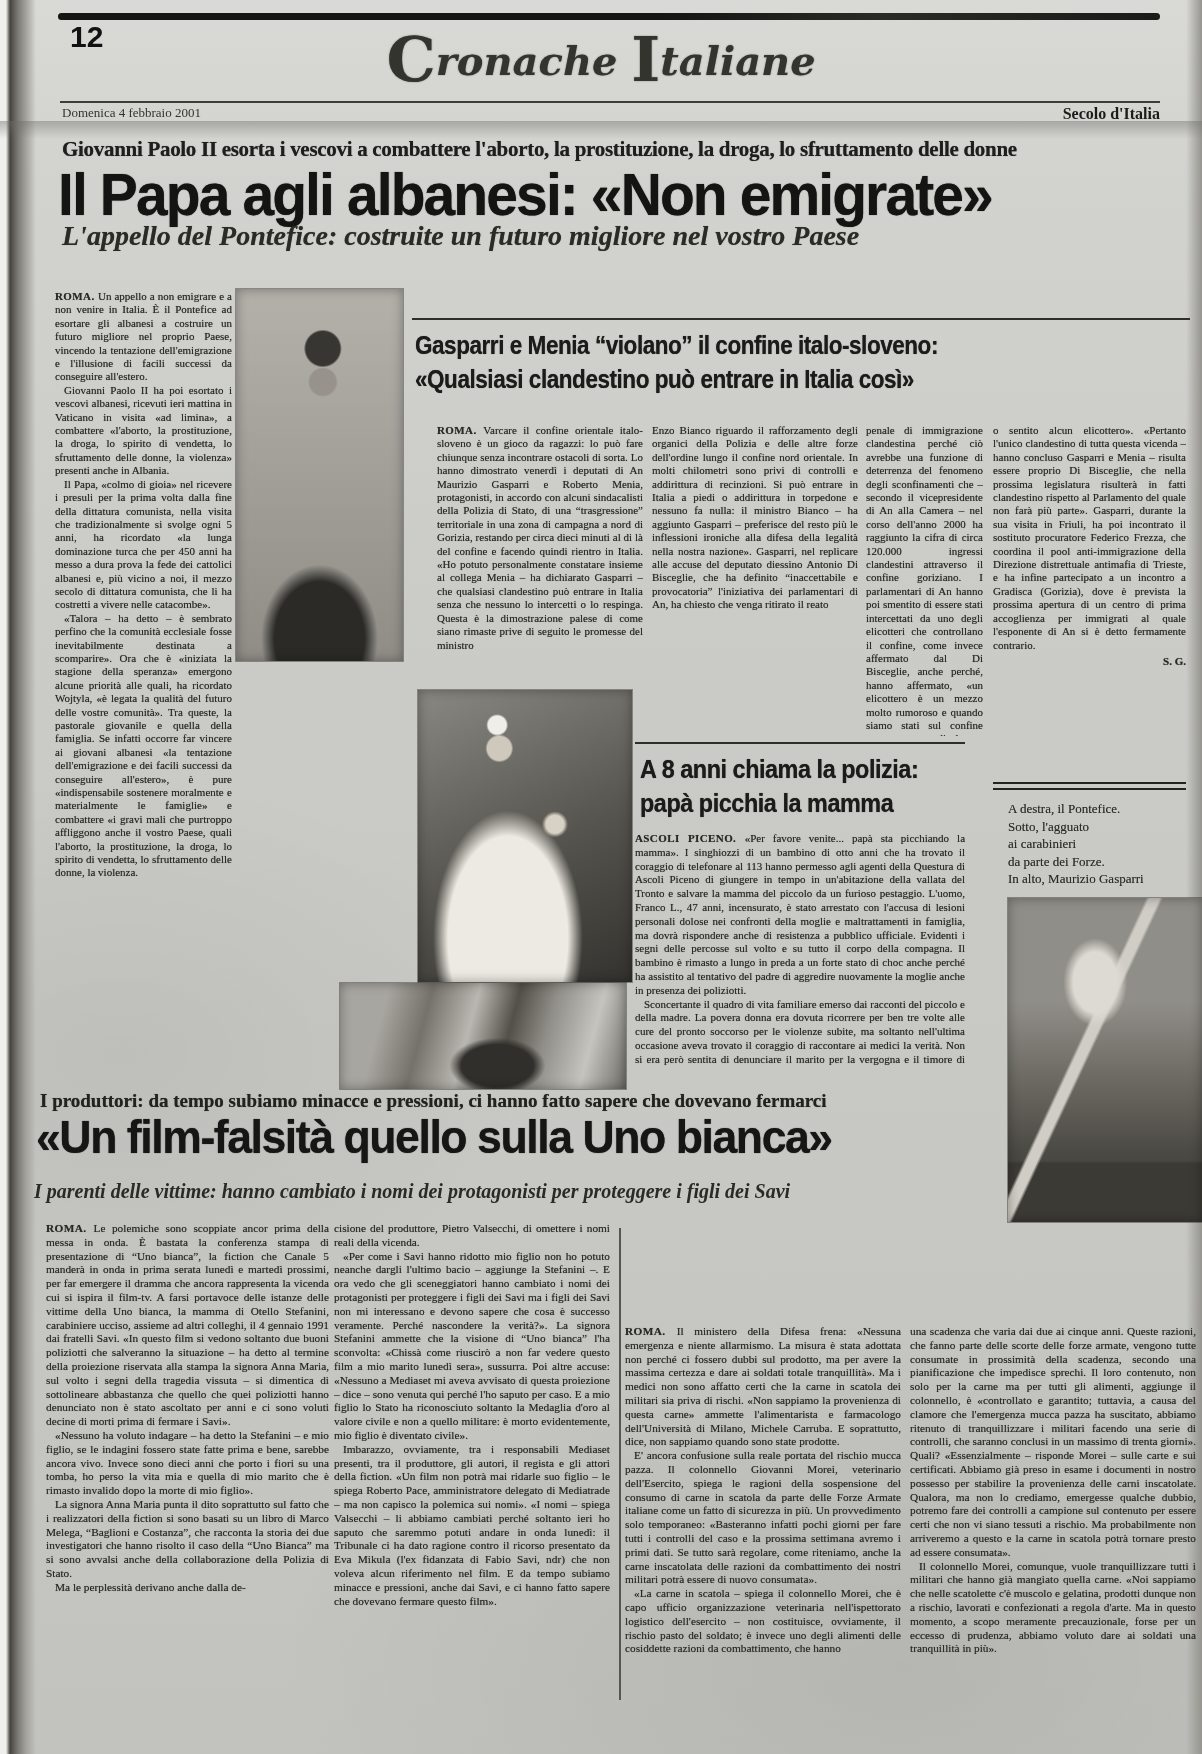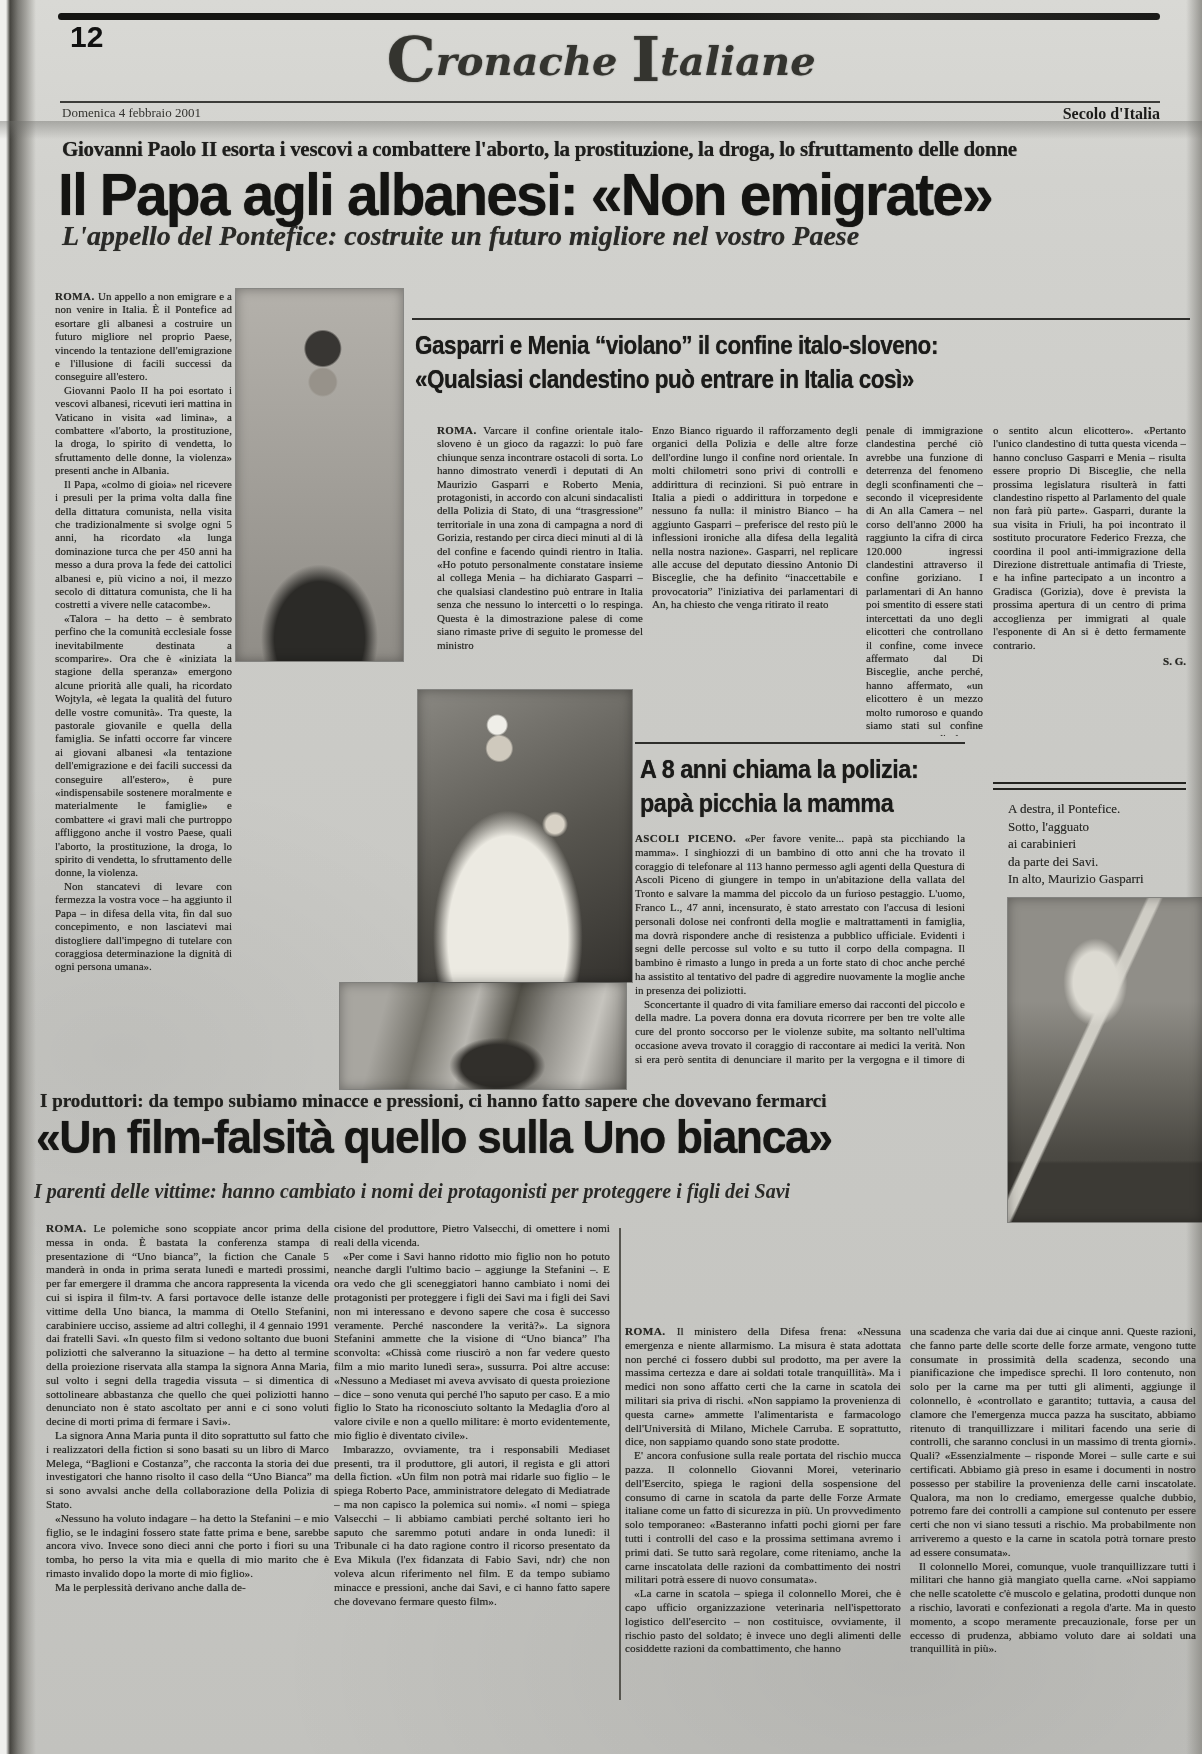--- a/index.html
+++ b/index.html
@@ -99,21 +99,20 @@
 
   <div class="abs kicker1">Giovanni Paolo II esorta i vescovi a combattere l'aborto, la prostituzione, la droga, lo sfruttamento delle donne</div>
   <div class="abs headline1">Il Papa agli albanesi: «Non emigrate»</div>
   <div class="abs subhead1">L'appello del Pontefice: costruite un futuro migliore nel vostro Paese</div>
 
   <div class="abs body-text" style="left:55px;top:290px;width:177px;height:700px;">
     <p class="first"><span class="dateline">ROMA.</span><span>Un appello a non emigrare e a non venire in Italia. È il Pontefice ad esortare gli albanesi a costruire un futuro migliore nel proprio Paese, vincendo la tentazione dell'emigrazione e l'illusione di facili successi da conseguire all'estero.</span></p>
     <p>Giovanni Paolo II ha poi esortato i vescovi albanesi, ricevuti ieri mattina in Vaticano in visita «ad limina», a combattere «l'aborto, la prostituzione, la droga, lo spirito di vendetta, lo sfruttamento delle donne, la violenza» presenti anche in Albania.</p>
     <p>Il Papa, «colmo di gioia» nel ricevere i presuli per la prima volta dalla fine della dittatura comunista, nella visita che tradizionalmente si svolge ogni 5 anni, ha ricordato «la lunga dominazione turca che per 450 anni ha messo a dura prova la fede dei cattolici albanesi e, più vicino a noi, il mezzo secolo di dittatura comunista, che li ha costretti a vivere nelle catacombe».</p>
     <p>«Talora – ha detto – è sembrato perfino che la comunità ecclesiale fosse inevitabilmente destinata a scomparire». Ora che è «iniziata la stagione della speranza» emergono alcune priorità alle quali, ha ricordato Wojtyla, «è legata la qualità del futuro delle vostre comunità». Tra queste, la pastorale giovanile e quella della famiglia. Se infatti occorre far vincere ai giovani albanesi «la tentazione dell'emigrazione e dei facili successi da conseguire all'estero», è pure «indispensabile sostenere moralmente e materialmente le famiglie» e combattere «i gravi mali che purtroppo affliggono anche il vostro Paese, quali l'aborto, la prostituzione, la droga, lo spirito di vendetta, lo sfruttamento delle donne, la violenza.</p>
-    <p>Non stancatevi di levare con fermezza la vostra voce – ha aggiunto il Papa – in difesa della vita, fin dal suo concepimento, e non lasciatevi mai distogliere dall'impegno di tutelare con coraggiosa determinazione la dignità di ogni persona umana».</p>
   </div>
 
   <div class="abs photo photo-gasparri" style="left:236px;top:289px;width:167px;height:372px;"></div>
 
   <div class="abs rule-h" style="left:412px;top:318px;width:778px;height:2px;"></div>
   <div class="abs" style="left:415px;top:328px;">
     <div class="sub-art-head" style="font-size:25px;line-height:34px;">Gasparri e Menia “violano” il confine italo-sloveno:</div>
     <div class="sub-art-head" style="font-size:25px;line-height:34px;">«Qualsiasi clandestino può entrare in Italia così»</div>
   </div>
   <div class="abs body-text" style="left:437px;top:424px;width:206px;height:262px;">
@@ -142,33 +141,33 @@
   </div>
   <div class="abs body-text" style="left:635px;top:832px;width:330px;height:236px;line-height:13.8px;">
     <p class="first"><span class="dateline">ASCOLI PICENO.</span><span>«Per favore venite... papà sta picchiando la mamma». I singhiozzi di un bambino di otto anni che ha trovato il coraggio di telefonare al 113 hanno permesso agli agenti della Questura di Ascoli Piceno di giungere in tempo in un'abitazione della vallata del Tronto e salvare la mamma del piccolo da un furioso pestaggio. L'uomo, Franco L., 47 anni, incensurato, è stato arrestato con l'accusa di lesioni personali dolose nei confronti della moglie e maltrattamenti in famiglia, ma dovrà rispondere anche di resistenza a pubblico ufficiale. Evidenti i segni delle percosse sul volto e su tutto il corpo della compagna. Il bambino è rimasto a lungo in preda a un forte stato di choc anche perché ha assistito al tentativo del padre di aggredire nuovamente la moglie anche in presenza dei poliziotti.</span></p>
     <p>Sconcertante il quadro di vita familiare emerso dai racconti del piccolo e della madre. La povera donna era dovuta ricorrere per ben tre volte alle cure del pronto soccorso per le violenze subite, ma soltanto nell'ultima occasione aveva trovato il coraggio di raccontare ai medici la verità. Non si era però sentita di denunciare il marito per la vergogna e il timore di ritorsioni: un clima di terrore e disperazione, che il bambino ha spezzato trovando la forza di chiedere aiuto.</p>
   </div>
 
   <div class="abs caption" style="left:1008px;top:800px;width:185px;">
     <div>A destra, il Pontefice.</div>
     <div>Sotto, l'agguato</div>
     <div>ai carabinieri</div>
-    <div>da parte dei Savi.</div>
+    <div>da parte dei Forze.</div>
     <div>In alto, Maurizio Gasparri</div>
   </div>
   <div class="abs photo photo-agguato" style="left:1008px;top:898px;width:194px;height:324px;"></div>
 
   <div class="abs" style="left:40px;top:1090px;font-weight:700;font-size:19px;white-space:nowrap;color:#22221f;text-shadow:0 0 0.7px rgba(40,40,38,0.7);">I produttori: da tempo subiamo minacce e pressioni, ci hanno fatto sapere che dovevano fermarci</div>
   <div class="abs" style="left:36px;top:1110px;font-family:'Liberation Sans',sans-serif;font-weight:700;font-size:46px;letter-spacing:-1.5px;white-space:nowrap;color:#161614;transform:scaleX(0.97);transform-origin:left top;text-shadow:0 0 1px rgba(20,20,18,0.8);">«Un film-falsità quello sulla Uno bianca»</div>
   <div class="abs" style="left:34px;top:1180px;font-style:italic;font-weight:700;font-size:20px;white-space:nowrap;color:#2a2a27;">I parenti delle vittime: hanno cambiato i nomi dei protagonisti per proteggere i figli dei Savi</div>
 
   <div class="abs body-text" style="left:46px;top:1222px;width:283px;height:530px;font-size:11.3px;line-height:13.8px;">
     <p class="first"><span class="dateline">ROMA.</span><span>Le polemiche sono scoppiate ancor prima della messa in onda. È bastata la conferenza stampa di presentazione di “Uno bianca”, la fiction che Canale 5 manderà in onda in prima serata lunedì e martedì prossimi, per far emergere il dramma che ancora rappresenta la vicenda cui si ispira il film-tv. A farsi portavoce delle istanze delle vittime della Uno bianca, la mamma di Otello Stefanini, carabiniere ucciso, assieme ad altri colleghi, il 4 gennaio 1991 dai fratelli Savi. «In questo film si vedono soltanto due buoni poliziotti che salveranno la situazione – ha detto al termine della proiezione riservata alla stampa la signora Anna Maria, sul volto i segni della tragedia vissuta – si dimentica di sottolineare abbastanza che quello che quei poliziotti hanno denunciato non è stato ascoltato per anni e ci sono voluti decine di morti prima di fermare i Savi».</span></p>
+    <p>«Nessuno ha voluto indagare – ha detto la Stefanini – e mio figlio, se le indagini fossero state fatte prima e bene, sarebbe ancora vivo. Invece sono dieci anni che porto i fiori su una tomba, ho perso la vita mia e quella di mio marito che è rimasto invalido dopo la morte di mio figlio».</p>
     <p>La signora Anna Maria punta il dito soprattutto sul fatto che i realizzatori della fiction si sono basati su un libro di Marco Melega, “Baglioni e Costanza”, che racconta la storia dei due investigatori che hanno risolto il caso della “Uno Bianca” ma si sono avvalsi anche della collaborazione della Polizia di Stato.</p>
-    <p>«Nessuno ha voluto indagare – ha detto la Stefanini – e mio figlio, se le indagini fossero state fatte prima e bene, sarebbe ancora vivo. Invece sono dieci anni che porto i fiori su una tomba, ho perso la vita mia e quella di mio marito che è rimasto invalido dopo la morte di mio figlio».</p>
     <p>Ma le perplessità derivano anche dalla de-</p>
   </div>
   <div class="abs body-text" style="left:334px;top:1222px;width:276px;height:532px;font-size:11.3px;line-height:13.8px;">
     <p class="first">cisione del produttore, Pietro Valsecchi, di omettere i nomi reali della vicenda.</p>
     <p>«Per come i Savi hanno ridotto mio figlio non ho potuto neanche dargli l'ultimo bacio – aggiunge la Stefanini –. E ora vedo che gli sceneggiatori hanno cambiato i nomi dei protagonisti per proteggere i figli dei Savi ma i figli dei Savi non mi interessano e devono sapere che cosa è successo veramente. Perché nascondere la verità?». La signora Stefanini ammette che la visione di “Uno bianca” l'ha sconvolta: «Chissà come riuscirò a non far vedere questo film a mio marito lunedì sera», sussurra. Poi altre accuse: «Nessuno a Mediaset mi aveva avvisato di questa proiezione – dice – sono venuta qui perché l'ho saputo per caso. E a mio figlio lo Stato ha riconosciuto soltanto la Medaglia d'oro al valore civile e non a quello militare: è morto evidentemente, mio figlio è diventato civile».</p>
     <p>Imbarazzo, ovviamente, tra i responsabili Mediaset presenti, tra il produttore, gli autori, il regista e gli attori della fiction. «Un film non potrà mai ridarle suo figlio – le spiega Roberto Pace, amministratore delegato di Mediatrade – ma non capisco la polemica sui nomi». «I nomi – spiega Valsecchi – li abbiamo cambiati perché soltanto ieri ho saputo che saremmo potuti andare in onda lunedì: il Tribunale ci ha dato ragione contro il ricorso presentato da Eva Mikula (l'ex fidanzata di Fabio Savi, ndr) che non voleva alcun riferimento nel film. E da tempo subiamo minacce e pressioni, anche dai Savi, e ci hanno fatto sapere che dovevano fermare questo film».</p>
   </div>
 
   <div class="abs rule-v" style="left:619px;top:1228px;width:2px;height:472px;"></div>
 

